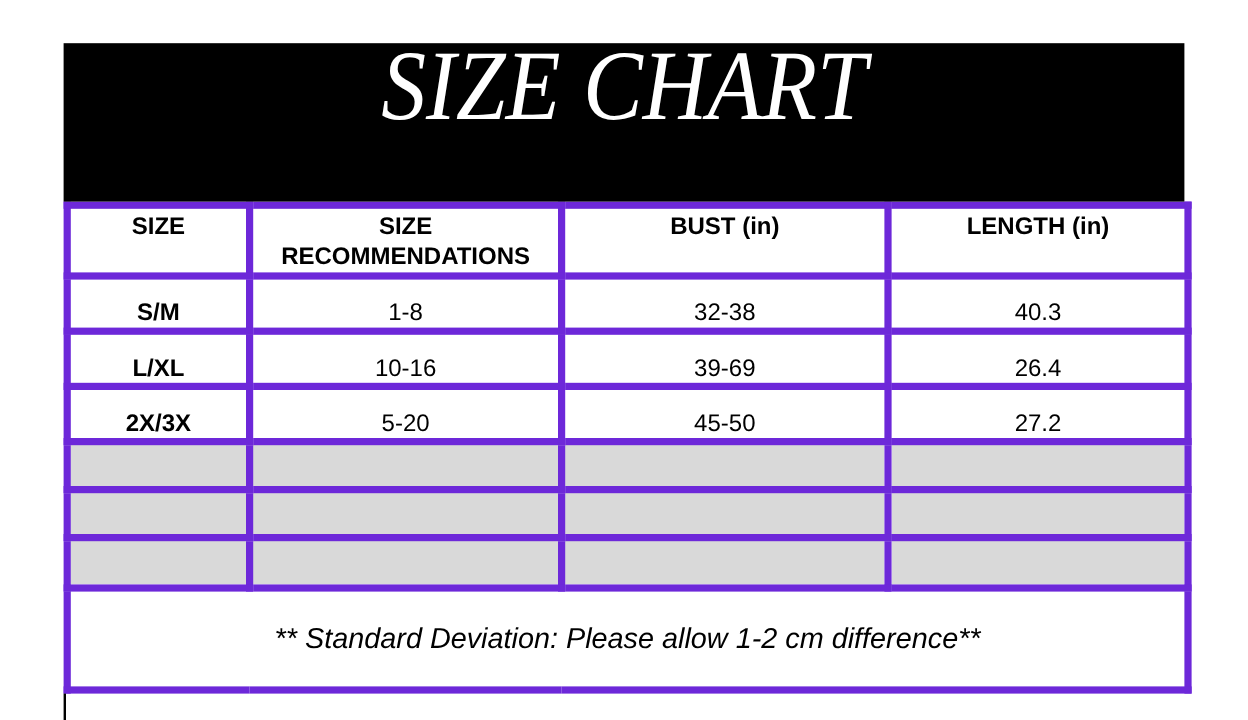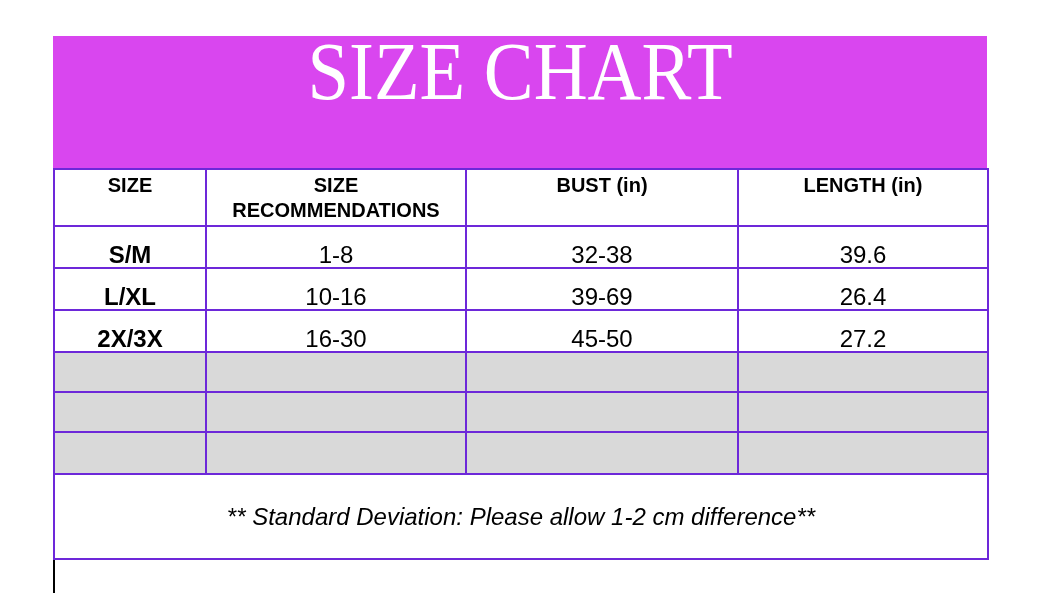--- a/index.html
+++ b/index.html
@@ -14,21 +14,22 @@
   .sheet {
     position: absolute;
     left: 53px;
     top: 36px;
     width: 934px;
   }
   .banner {
     position: relative;
     width: 100%;
     height: 132px;
-    background: #d946ef;
+    background: #000000;
+    font-style: italic;
   }
   .banner .title {
     position: absolute;
     top: -6px;
     left: 0;
     right: 0;
     text-align: center;
     color: #ffffff;
     font-family: "Liberation Serif", serif;
     font-size: 83px;
@@ -37,21 +38,21 @@
     white-space: nowrap;
     transform: scaleX(0.9);
     transform-origin: center top;
   }
   table.size-table {
     border-collapse: collapse;
     table-layout: fixed;
     width: 934px;
   }
   .size-table th, .size-table td {
-    border: 2px solid #6d28d9;
+    border: 6px solid #6d28d9;
     padding: 0;
     text-align: center;
     overflow: hidden;
   }
   .size-table th {
     font-size: 20px;
     font-weight: bold;
     vertical-align: top;
     padding-top: 3px;
     line-height: 25px;
@@ -59,21 +60,21 @@
   .size-table th .line { display: block; }
   tr.hdr   { height: 57px; }
   tr.r1    { height: 42px; }
   tr.r2    { height: 40px; }
   tr.r3    { height: 41px; }
   tr.g1    { height: 40px; }
   tr.g2    { height: 40px; }
   tr.g3    { height: 42px; }
   tr.ftr   { height: 85px; }
   .size-table td.val {
-    font-size: 24px;
+    font-size: 20px;
     vertical-align: top;
     padding-top: 16px;
     line-height: 24px;
   }
   .size-table td.val.size-col { font-weight: bold; }
   tr.gray td { background: #d9d9d9; }
   .size-table td.footnote {
     font-size: 24px;
     font-style: italic;
     vertical-align: middle;
@@ -112,31 +113,31 @@
         </th>
         <th>BUST (in)</th>
         <th>LENGTH (in)</th>
       </tr>
     </thead>
     <tbody>
       <tr class="r1">
         <td class="val size-col">S/M</td>
         <td class="val">1-8</td>
         <td class="val">32-38</td>
-        <td class="val">39.6</td>
+        <td class="val">40.3</td>
       </tr>
       <tr class="r2">
         <td class="val size-col">L/XL</td>
         <td class="val">10-16</td>
         <td class="val">39-69</td>
         <td class="val">26.4</td>
       </tr>
       <tr class="r3">
         <td class="val size-col">2X/3X</td>
-        <td class="val">16-30</td>
+        <td class="val">5-20</td>
         <td class="val">45-50</td>
         <td class="val">27.2</td>
       </tr>
       <tr class="g1 gray">
         <td></td>
         <td></td>
         <td></td>
         <td></td>
       </tr>
       <tr class="g2 gray">

